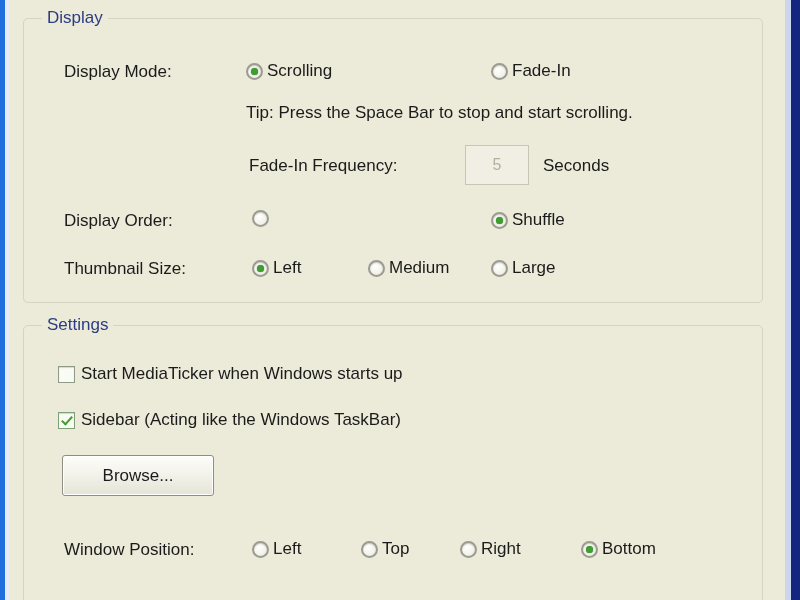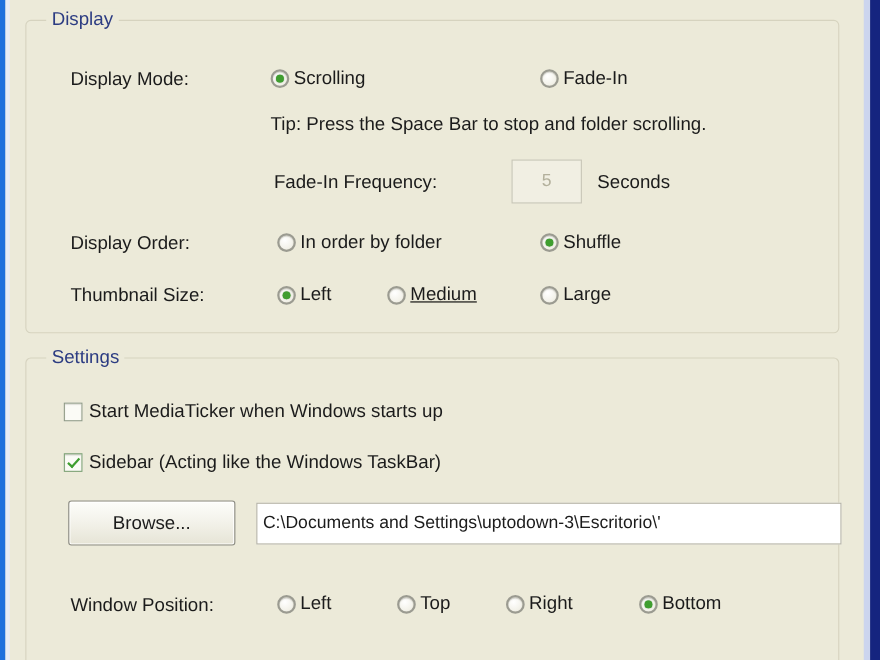--- a/index.html
+++ b/index.html
@@ -232,48 +232,47 @@
       <div class="radio" style="left:222px; top:42px;">
         <span class="radio-mark checked"></span>
         <span class="radio-label">Scrolling</span>
       </div>
 
       <div class="radio" style="left:467px; top:42px;">
         <span class="radio-mark"></span>
         <span class="radio-label">Fade-In</span>
       </div>
 
-      <span class="static-text" style="left:222px; top:84px;">Tip: Press the Space Bar to stop and folder scrolling.</span>
+      <span class="static-text" style="left:222px; top:84px;">Tip: Press the Space Bar to stop and start scrolling.</span>
 
       <span class="row-label" style="left:225px; top:137px;">Fade-In Frequency:</span>
 
       <input class="textfield disabled" type="text" disabled="" style="left: 441px; top: 126px; width: 64px; height: 40px;" value="5">
 
       <span class="static-text" style="left:519px; top:137px;">Seconds</span>
 
       <span class="row-label" style="left:40px; top:192px;">Display Order:</span>
 
       <div class="radio" style="left:228px; top:191px;">
         <span class="radio-mark"></span>
-        <span class="radio-label">In order by folder</span>
       </div>
 
       <div class="radio" style="left:467px; top:191px;">
         <span class="radio-mark checked"></span>
         <span class="radio-label">Shuffle</span>
       </div>
 
       <span class="row-label" style="left:40px; top:240px;">Thumbnail Size:</span>
 
       <div class="radio" style="left:228px; top:239px;">
         <span class="radio-mark checked"></span>
         <span class="radio-label">Left</span>
       </div>
 
-      <div class="radio" style="left:328px; top:239px;text-decoration:underline;">
+      <div class="radio" style="left:344px; top:239px;">
         <span class="radio-mark"></span>
         <span class="radio-label">Medium</span>
       </div>
 
       <div class="radio" style="left:467px; top:239px;">
         <span class="radio-mark"></span>
         <span class="radio-label">Large</span>
       </div>
     </div>
 
@@ -285,21 +284,20 @@
         <span class="check-label">Start MediaTicker when Windows starts up</span>
       </div>
 
       <div class="checkbox" style="left:34px; top:84px;">
         <span class="check-mark checked"></span>
         <span class="check-label">Sidebar (Acting like the Windows TaskBar)</span>
       </div>
 
       <button class="pushbutton" style="left:38px; top:129px; width:152px; height:41px;">Browse...</button>
 
-      <input class="textfield" type="text" style="left: 209px; top: 131px; width: 532px; height: 38px;" value="C:\Documents and Settings\uptodown-3\Escritorio\'">
 
       <span class="row-label" style="left:40px; top:214px;">Window Position:</span>
 
       <div class="radio" style="left:228px; top:213px;align-items:center;">
         <span class="radio-mark"></span>
         <span class="radio-label">Left</span>
       </div>
 
       <div class="radio" style="left:337px; top:213px;">
         <span class="radio-mark"></span>

